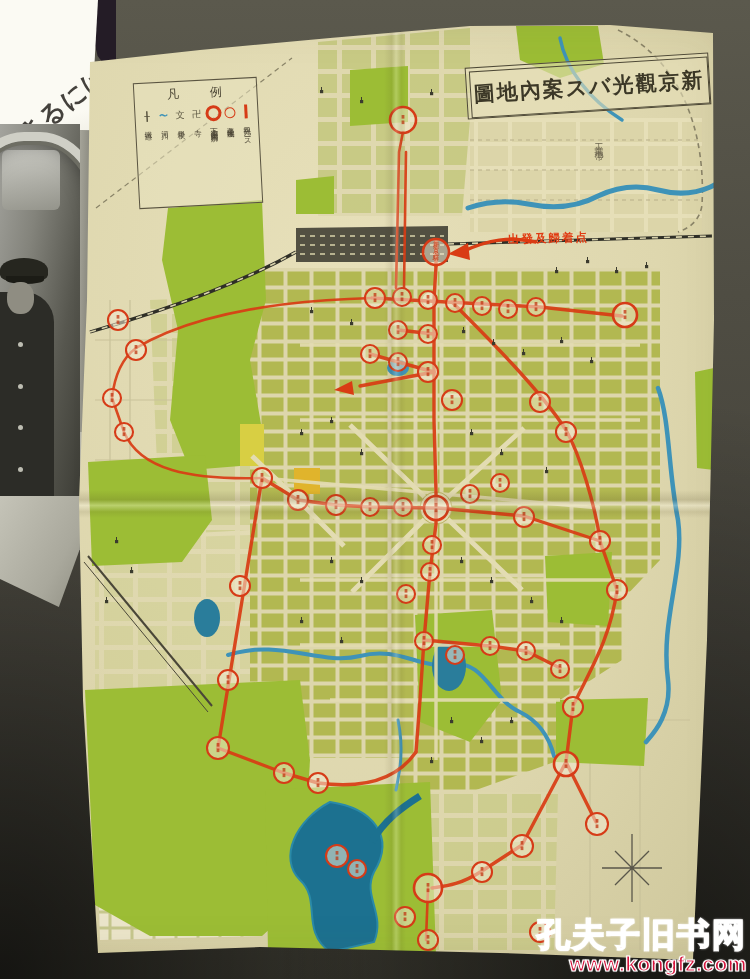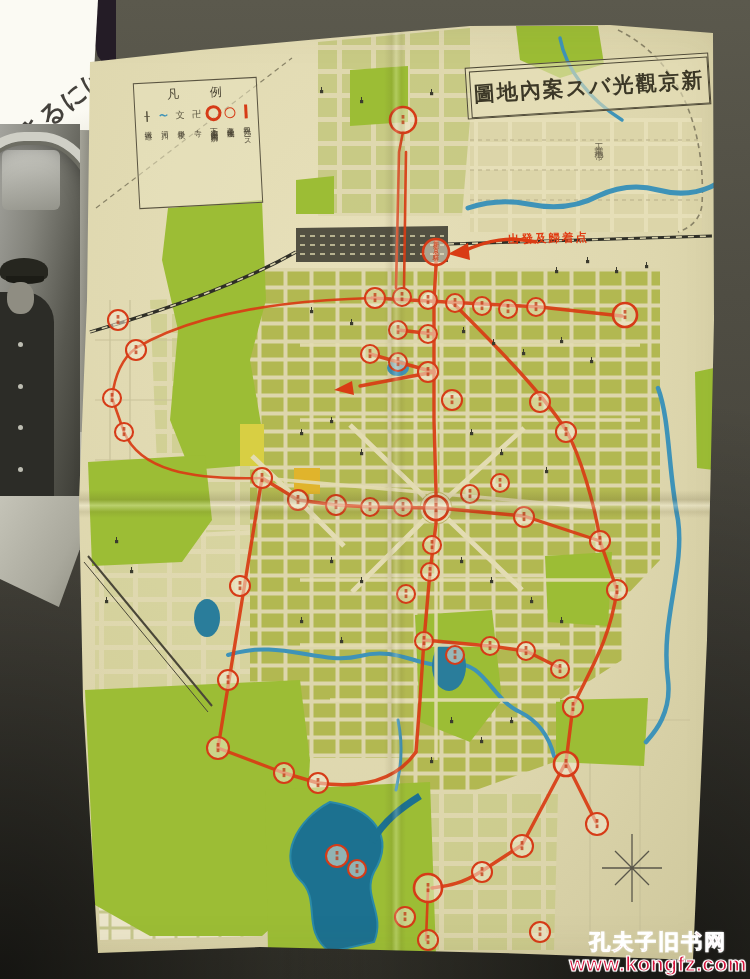--- a/index.html
+++ b/index.html
@@ -96,24 +96,24 @@
   
   .departure-label{position:absolute;left:508px;top:231px;font-size:11.5px;font-weight:bold;
     color:#e03b12;letter-spacing:2px;transform:rotate(-1.5deg);white-space:nowrap;
     font-family:"Liberation Serif","DejaVu Serif",serif;}
   .industrial-label{position:absolute;left:592px;top:136px;writing-mode:vertical-rl;
     text-orientation:upright;font-size:9px;color:#6e6750;letter-spacing:3px;
     font-family:"Liberation Serif","DejaVu Serif",serif;}
 
   
   .watermark{position:absolute;right:3px;bottom:4px;text-align:right;line-height:1.05;}
-  .wm-line1{font-size:21px;font-weight:normal;color:#d5123b;letter-spacing:2px;
+  .wm-line1{font-size:33px;font-weight:bold;color:#d5123b;letter-spacing:2px;
     -webkit-text-stroke:1.6px #ffffff;
     text-shadow:0 0 2px #fff,0 0 3px #fff;white-space:nowrap;
-    font-family:"DejaVu Sans",sans-serif;text-align:center;}
+    font-family:"DejaVu Sans",sans-serif;}
   .wm-line2{font-size:21px;font-weight:bold;color:#d5123b;letter-spacing:0.5px;
     -webkit-text-stroke:1.2px #ffffff;text-shadow:0 0 2px #fff;white-space:nowrap;}
 </style>
 </head>
 <body>
 
 <div class="scene">
 
   <div class="gap-shadow"></div>
   <div class="page-top">

